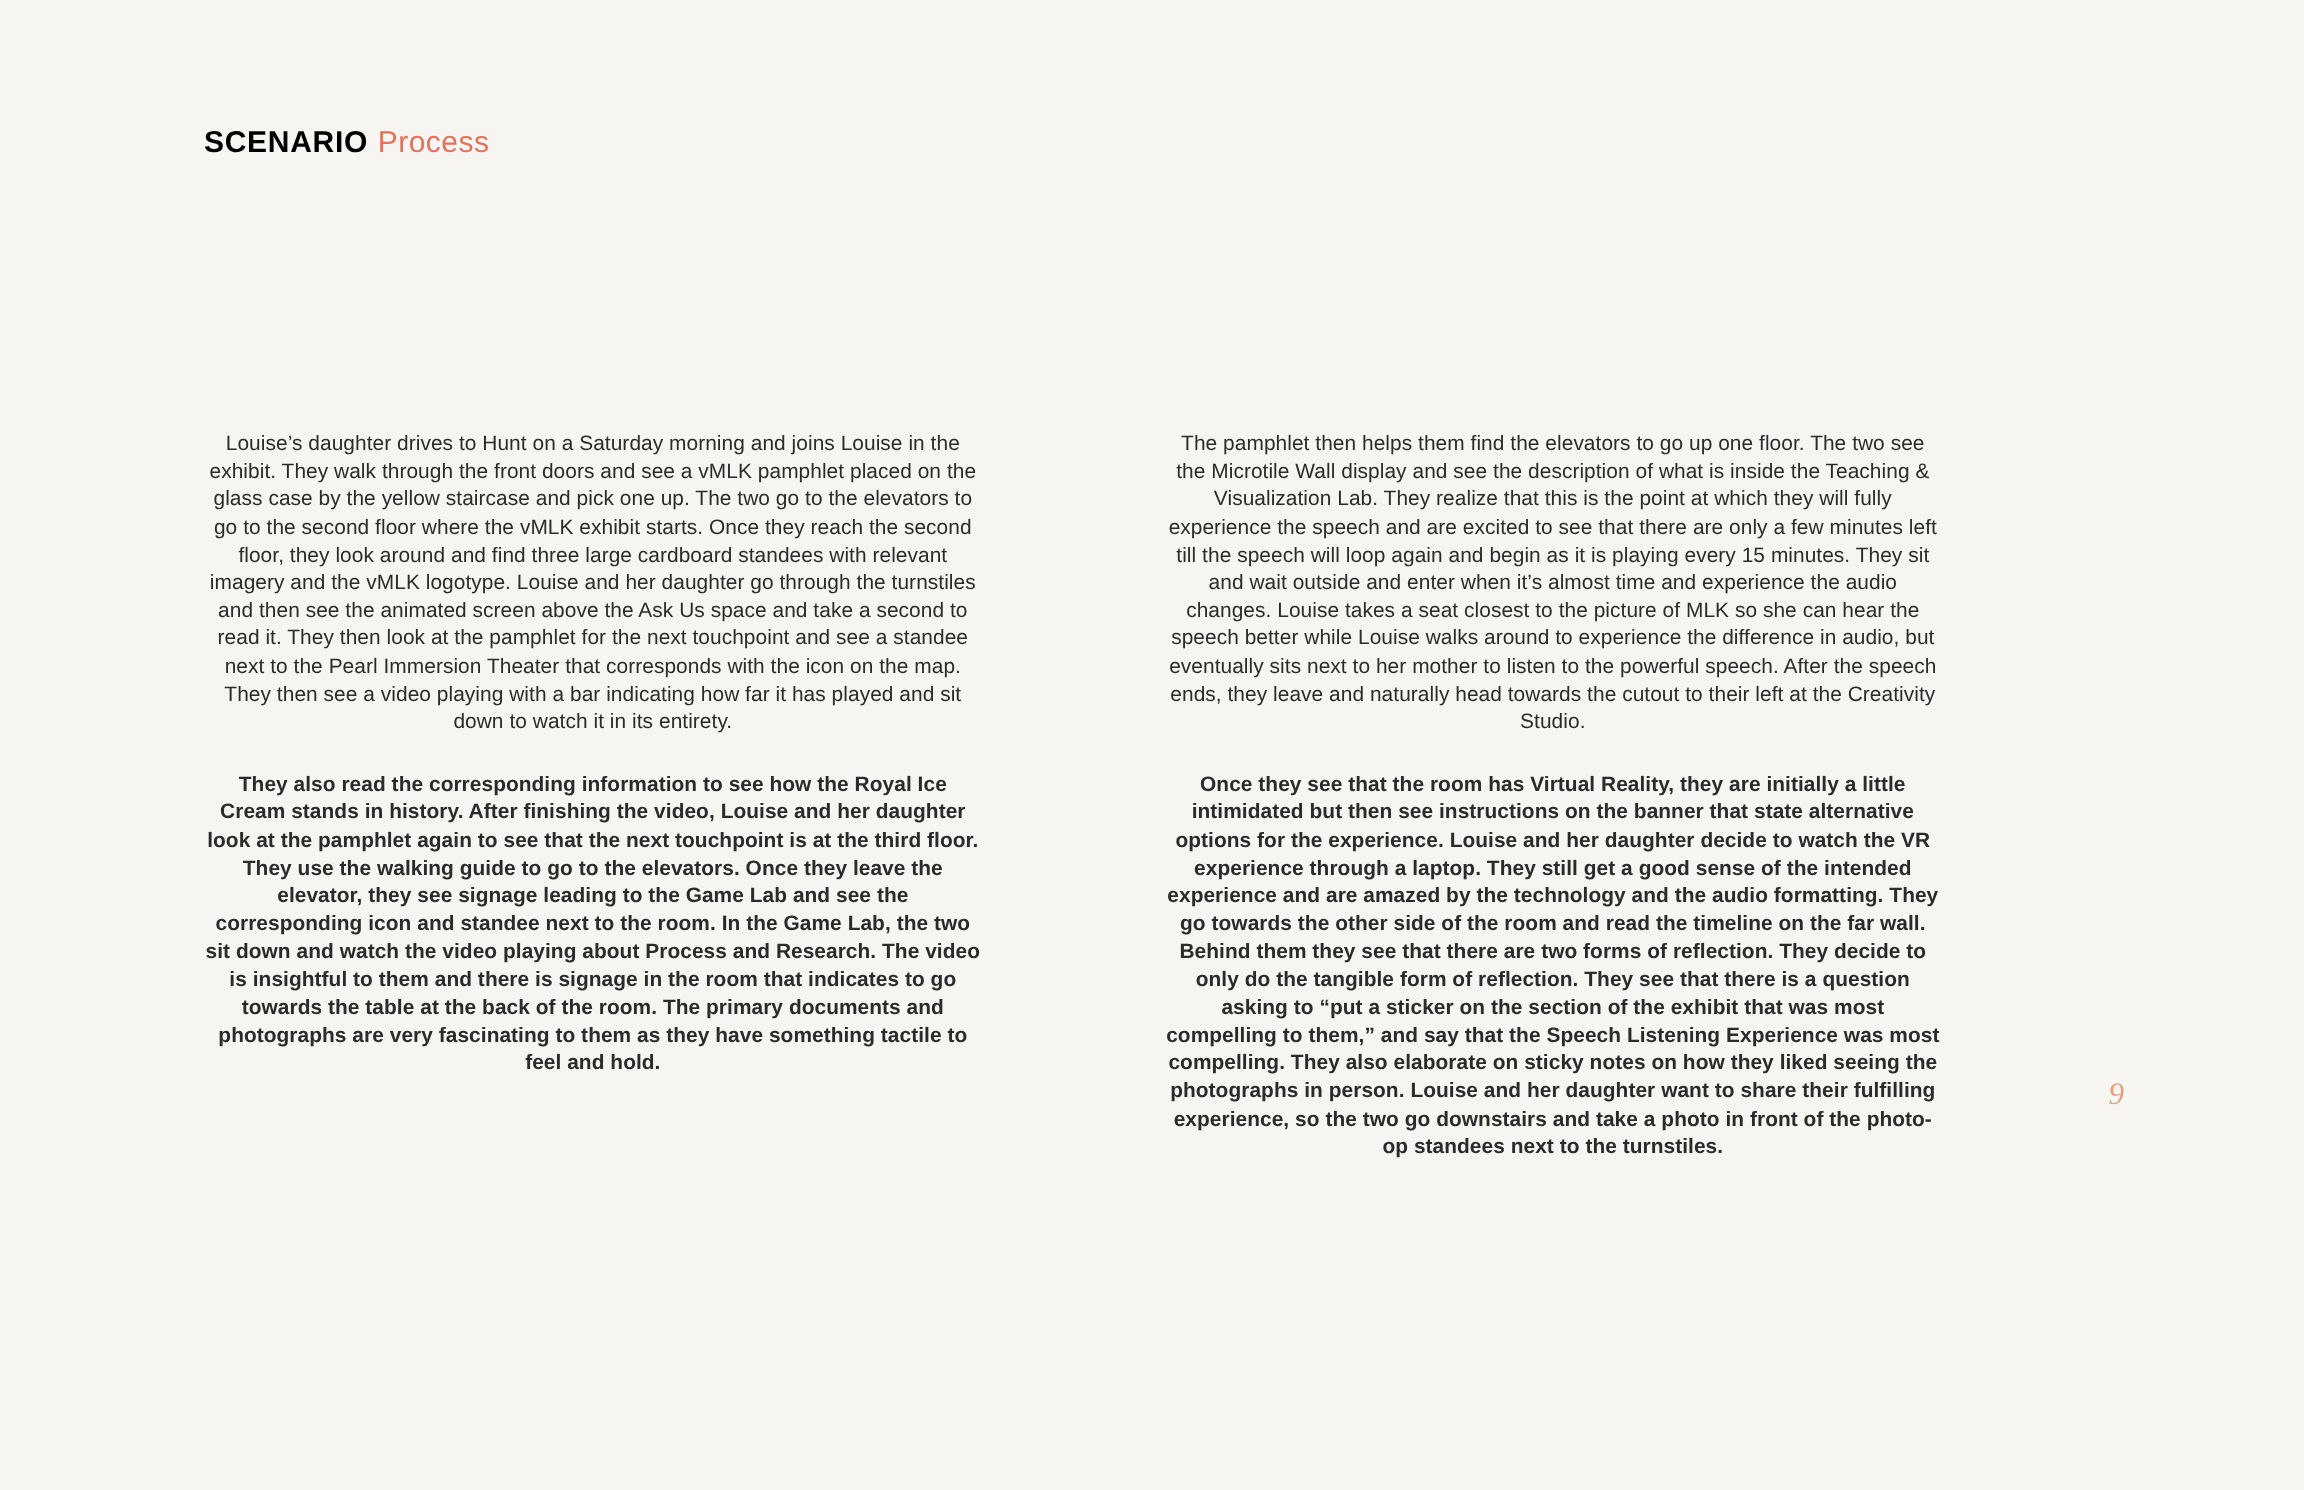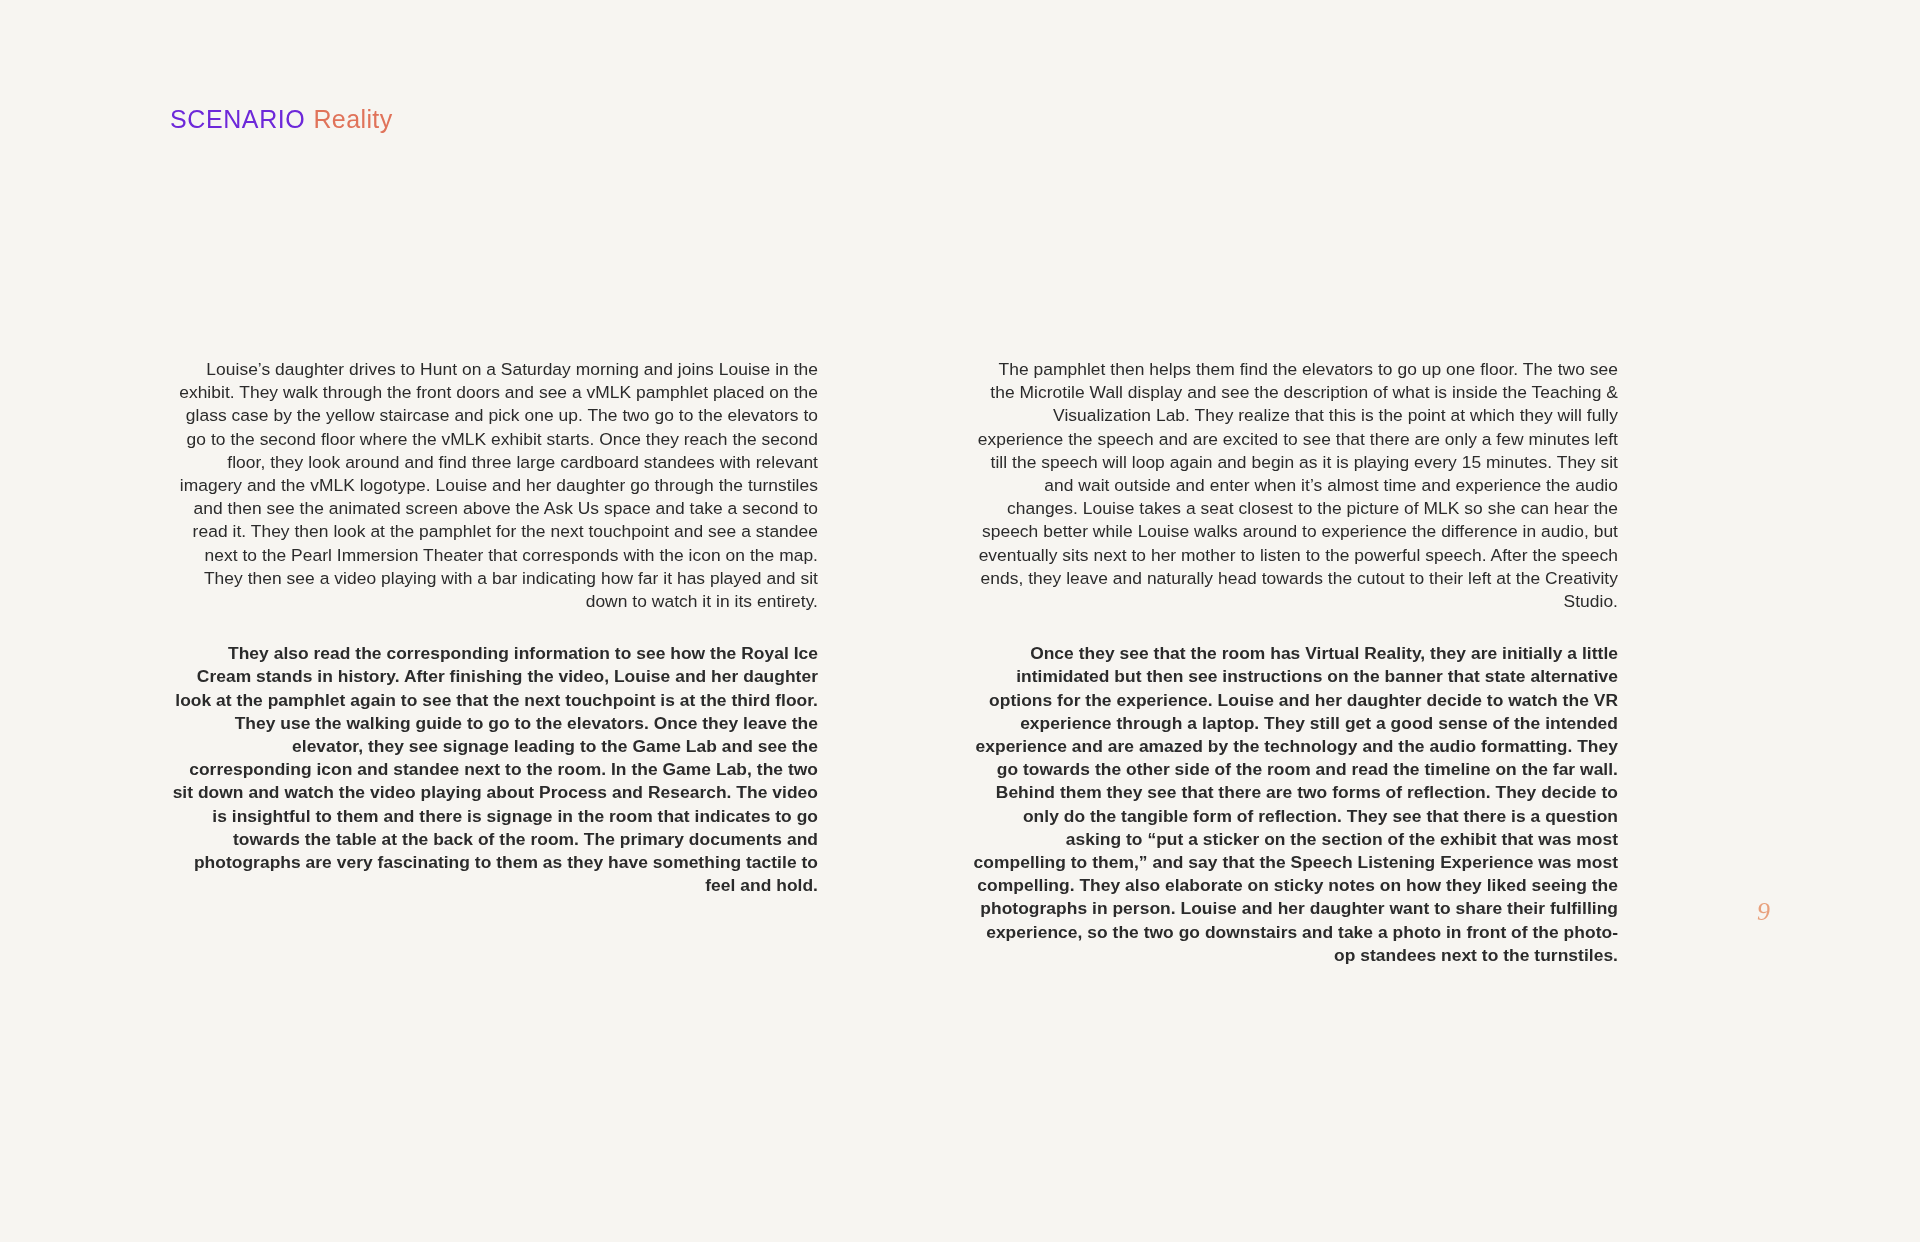--- a/index.html
+++ b/index.html
@@ -22,22 +22,22 @@
   }
   .header {
     position: absolute;
     left: 170px;
     top: 105px;
     font-size: 25px;
     letter-spacing: 0.3px;
     white-space: nowrap;
   }
   .header .kicker {
-    font-weight: normal;
-    color: #6d28d9;
+    font-weight: bold;
+    color: #000000;
     letter-spacing: 0.6px;
   }
   .header .subject {
     font-weight: normal;
     color: #e0735a;
     margin-left: 8px;
     letter-spacing: 0.4px;
   }
   .columns {
     position: absolute;
@@ -48,21 +48,21 @@
     gap: 152px;
   }
   .col {
     width: 648px;
   }
   .para {
     color: #2b2b2b;
     font-size: 17.4px;
     line-height: 23.2px;
     margin: 0 0 29px 0;
-    text-align: right;
+    text-align: center;
     letter-spacing: 0.05px;
   }
   .para:last-child {
     margin-bottom: 0;
     font-weight: bold;
   }
   .page-number {
     position: absolute;
     right: 150px;
     bottom: 315px;
@@ -71,21 +71,21 @@
     font-family: "Liberation Serif", serif;
     font-style: italic;
   }
 </style>
 </head>
 <body>
 
 <div class="page">
 
   <div class="header">
-    <span class="kicker">SCENARIO</span><span class="subject">Reality</span>
+    <span class="kicker">SCENARIO</span><span class="subject">Process</span>
   </div>
 
   <div class="columns">
     <div class="col">
       <p class="para">Louise’s daughter drives to Hunt on a Saturday morning and joins Louise in the exhibit. They walk through the front doors and see a vMLK pamphlet placed on the glass case by the yellow staircase and pick one up. The two go to the elevators to go to the second floor where the vMLK exhibit starts. Once they reach the second floor, they look around and find three large cardboard standees with relevant imagery and the vMLK logotype. Louise and her daughter go through the turnstiles and then see the animated screen above the Ask Us space and take a second to read it. They then look at the pamphlet for the next touchpoint and see a standee next to the Pearl Immersion Theater that corresponds with the icon on the map. They then see a video playing with a bar indicating how far it has played and sit down to watch it in its entirety.</p>
       <p class="para">They also read the corresponding information to see how the Royal Ice Cream stands in history. After finishing the video, Louise and her daughter look at the pamphlet again to see that the next touchpoint is at the third floor. They use the walking guide to go to the elevators. Once they leave the elevator, they see signage leading to the Game Lab and see the corresponding icon and standee next to the room. In the Game Lab, the two sit down and watch the video playing about Process and Research. The video is insightful to them and there is signage in the room that indicates to go towards the table at the back of the room. The primary documents and photographs are very fascinating to them as they have something tactile to feel and hold.</p>
     </div>
     <div class="col">
       <p class="para">The pamphlet then helps them find the elevators to go up one floor. The two see the Microtile Wall display and see the description of what is inside the Teaching &amp; Visualization Lab. They realize that this is the point at which they will fully experience the speech and are excited to see that there are only a few minutes left till the speech will loop again and begin as it is playing every 15 minutes. They sit and wait outside and enter when it’s almost time and experience the audio changes. Louise takes a seat closest to the picture of MLK so she can hear the speech better while Louise walks around to experience the difference in audio, but eventually sits next to her mother to listen to the powerful speech. After the speech ends, they leave and naturally head towards the cutout to their left at the Creativity Studio.</p>
       <p class="para">Once they see that the room has Virtual Reality, they are initially a little intimidated but then see instructions on the banner that state alternative options for the experience. Louise and her daughter decide to watch the VR experience through a laptop. They still get a good sense of the intended experience and are amazed by the technology and the audio formatting. They go towards the other side of the room and read the timeline on the far wall. Behind them they see that there are two forms of reflection. They decide to only do the tangible form of reflection. They see that there is a question asking to “put a sticker on the section of the exhibit that was most compelling to them,” and say that the Speech Listening Experience was most compelling. They also elaborate on sticky notes on how they liked seeing the photographs in person. Louise and her daughter want to share their fulfilling experience, so the two go downstairs and take a photo in front of the photo-op standees next to the turnstiles.</p>

